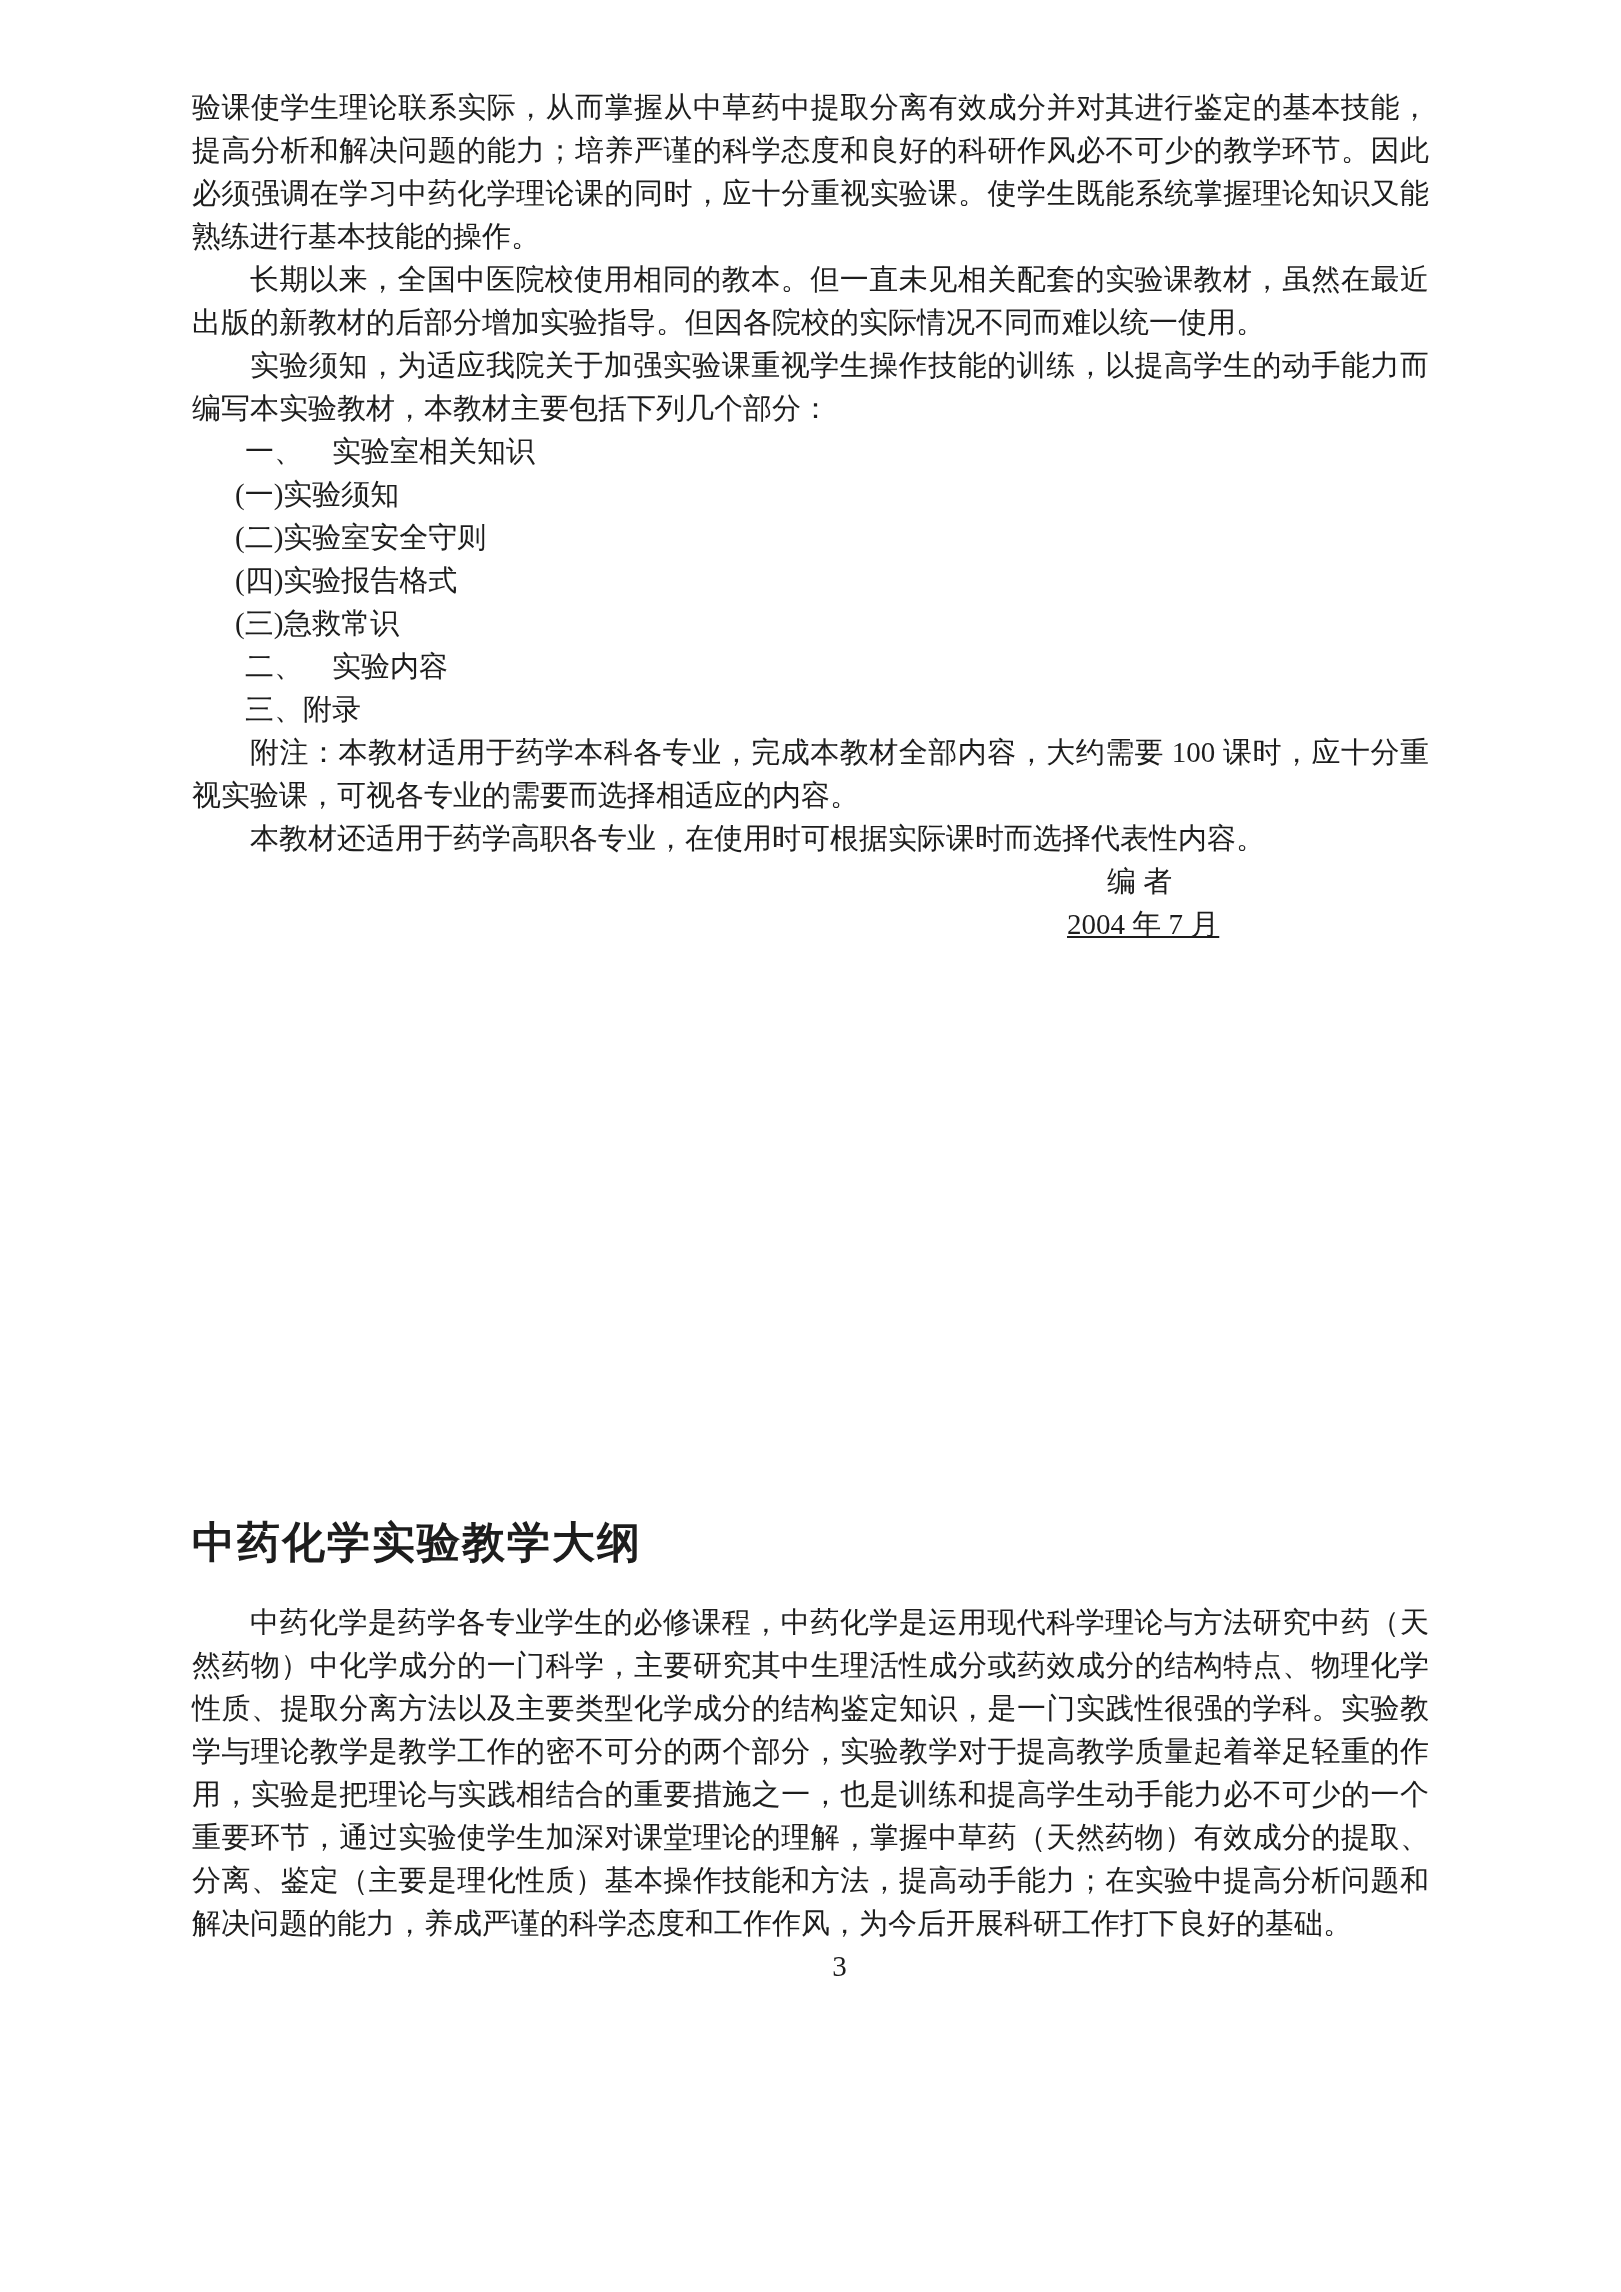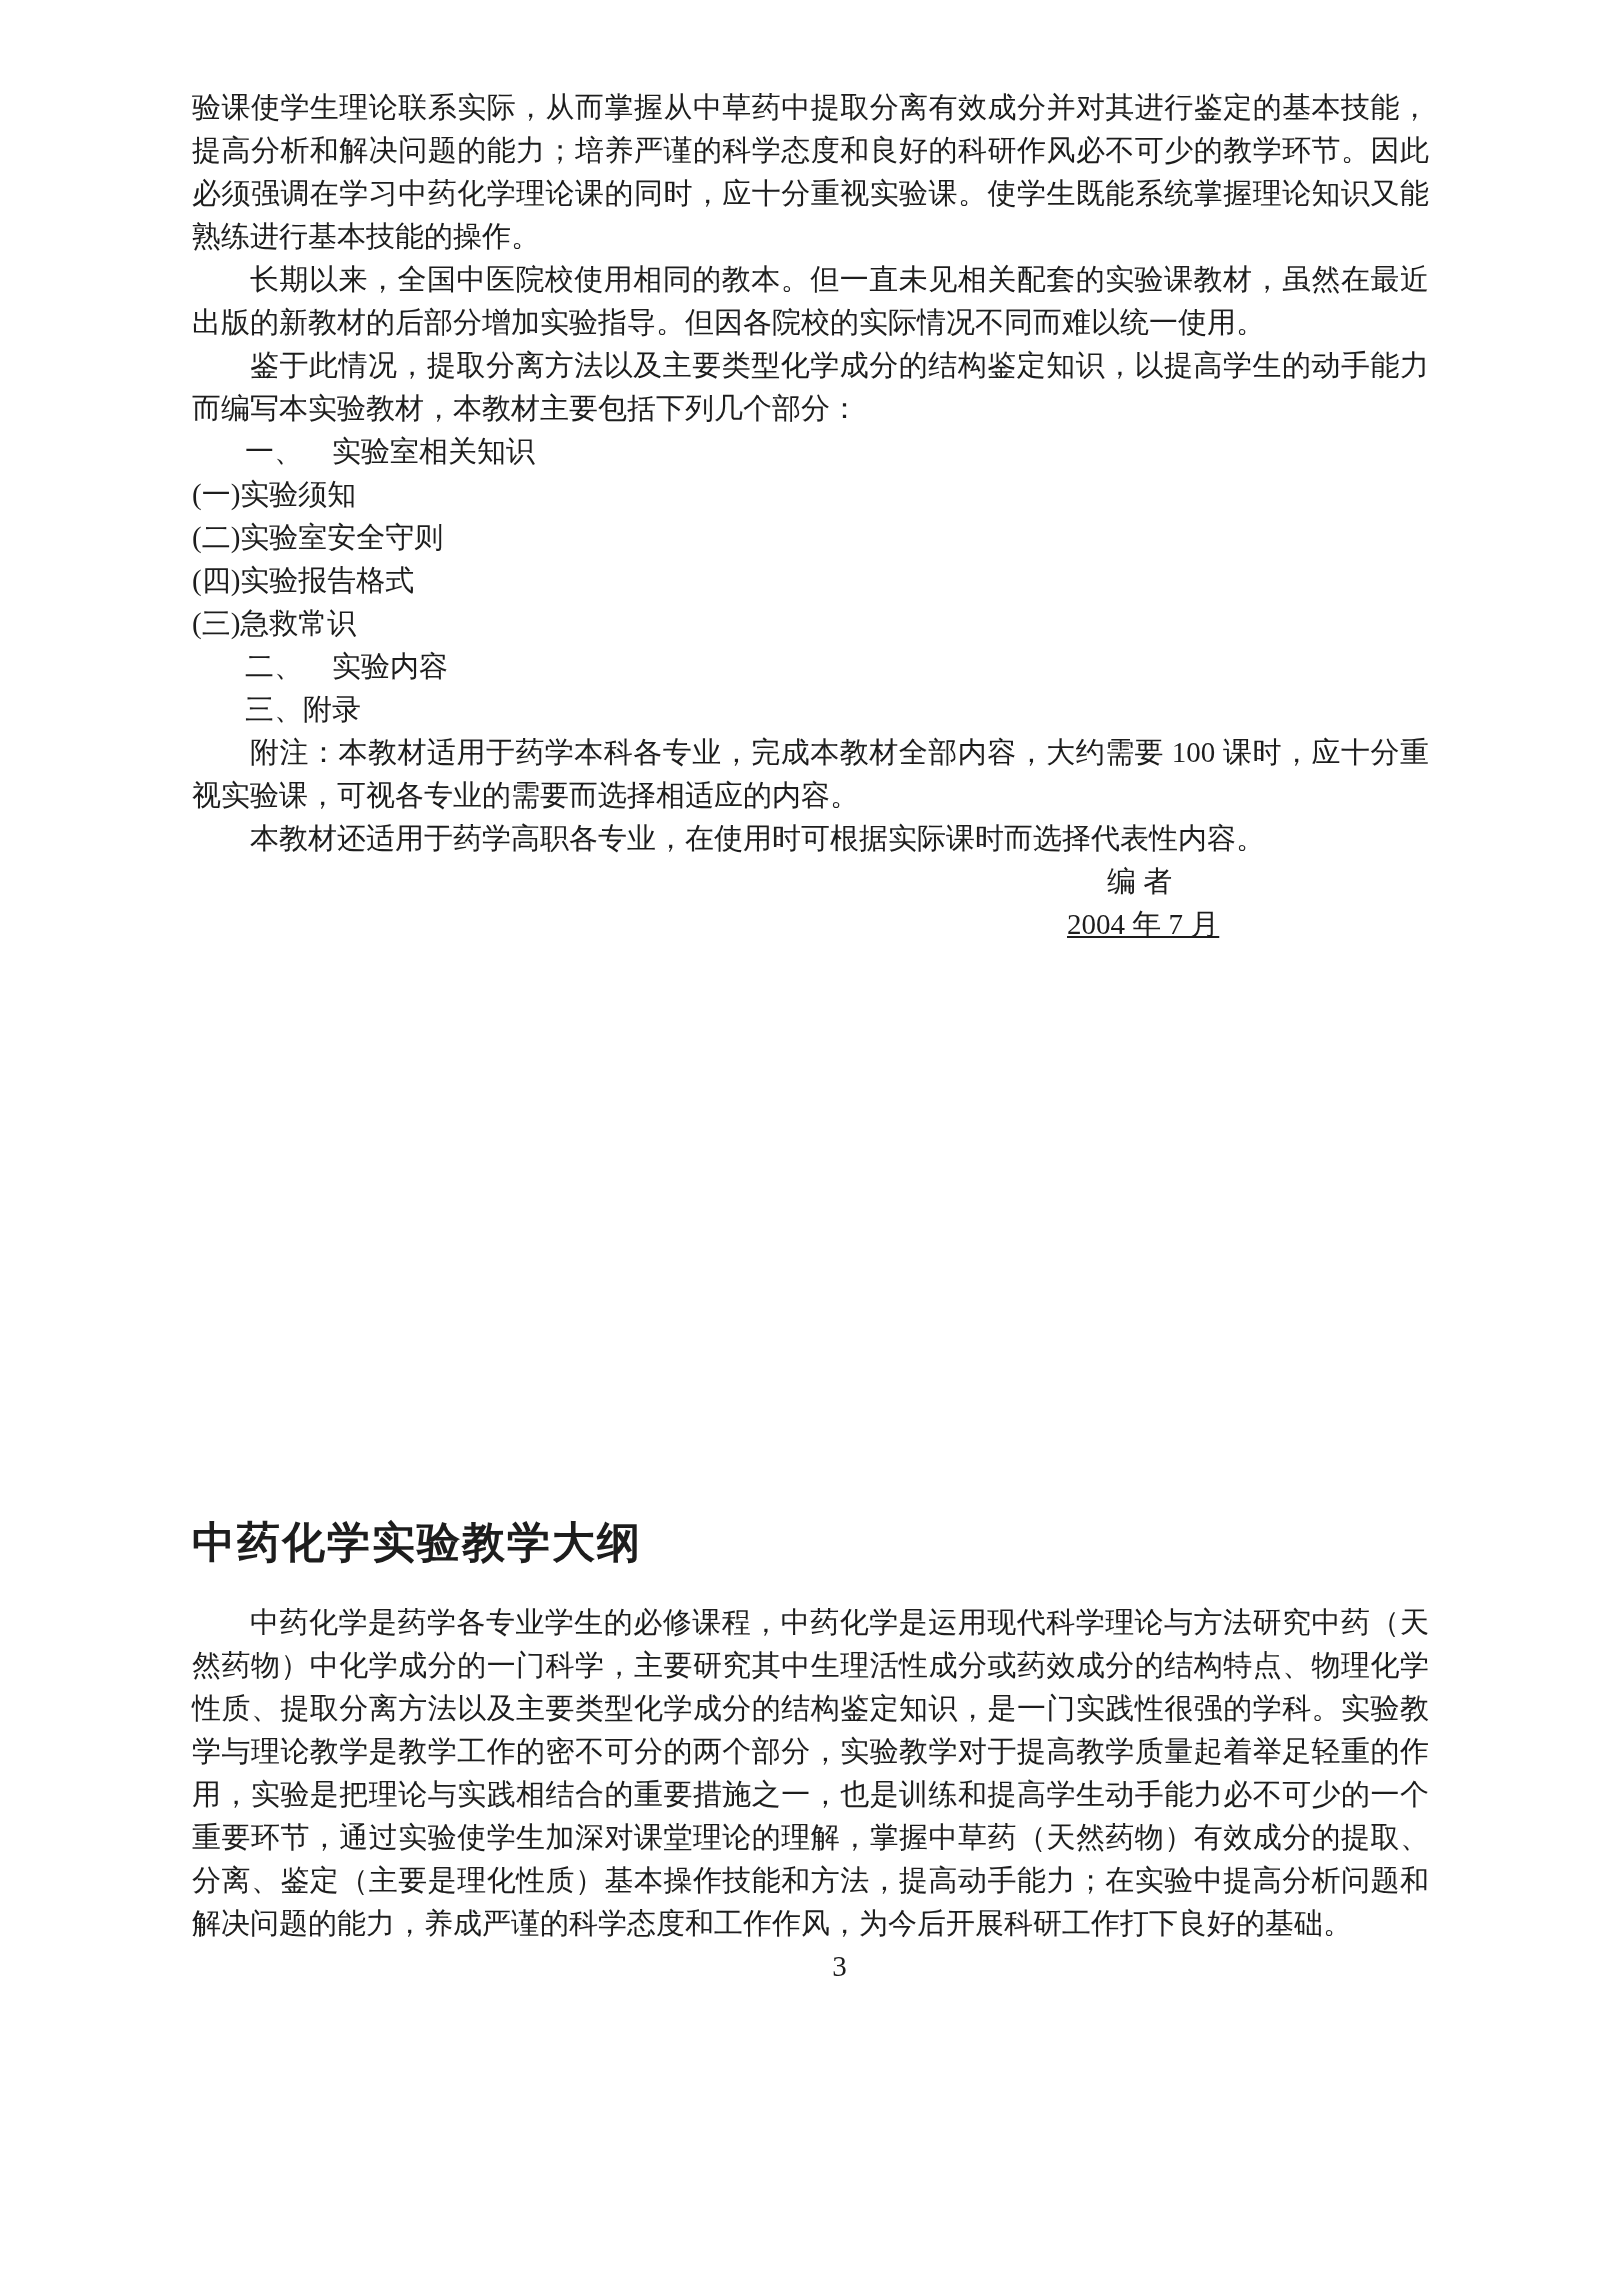--- a/index.html
+++ b/index.html
@@ -18,21 +18,21 @@
     top: 86px;
     width: 1237px;
     font-size: 29px;
     line-height: 43px;
     text-align: justify;
   }
   .page p { margin: 0; text-indent: 2em; }
   .page p.no-indent { text-indent: 0; }
   .outline { text-indent: 0; }
   .outline-section { margin-left: 53px; text-indent: 0; }
-  .outline-sub     { text-indent: 0; }
+  .outline-sub     { margin-left: 43px; text-indent: 0; }
   .outline-content { margin-left: 64px; text-indent: 0; }
   .signature-line {
     margin-top: 73px;
     text-indent: 0;
     padding-left: 857px;
     text-align: left;
   }
   .date-line {
     text-indent: 0;
     padding-left: 817px;
@@ -57,21 +57,21 @@
 </style>
 </head>
 <body>
 
 <div class="page">
 
   <p class="no-indent">验课使学生理论联系实际，从而掌握从中草药中提取分离有效成分并对其进行鉴定的基本技能，提高分析和解决问题的能力；培养严谨的科学态度和良好的科研作风必不可少的教学环节。因此必须强调在学习中药化学理论课的同时，应十分重视实验课。使学生既能系统掌握理论知识又能熟练进行基本技能的操作。</p>
 
   <p>长期以来，全国中医院校使用相同的教本。但一直未见相关配套的实验课教材，虽然在最近出版的新教材的后部分增加实验指导。但因各院校的实际情况不同而难以统一使用。</p>
 
-  <p>鉴于此情况，提取分离方法以及主要类型化学成分的结构鉴定知识，以提高学生的动手能力而编写本实验教材，本教材主要包括下列几个部分：</p>
+  <p>实验须知，为适应我院关于加强实验课重视学生操作技能的训练，以提高学生的动手能力而编写本实验教材，本教材主要包括下列几个部分：</p>
 
   <div class="outline">
     <div class="outline-section">一、　实验室相关知识</div>
     <div class="outline-sub">(一)实验须知</div>
     <div class="outline-sub">(二)实验室安全守则</div>
     <div class="outline-sub">(四)实验报告格式</div>
     <div class="outline-sub">(三)急救常识</div>
     <div class="outline-section">二、　实验内容</div>
     <div class="outline-section">三、附录</div>
   </div>

